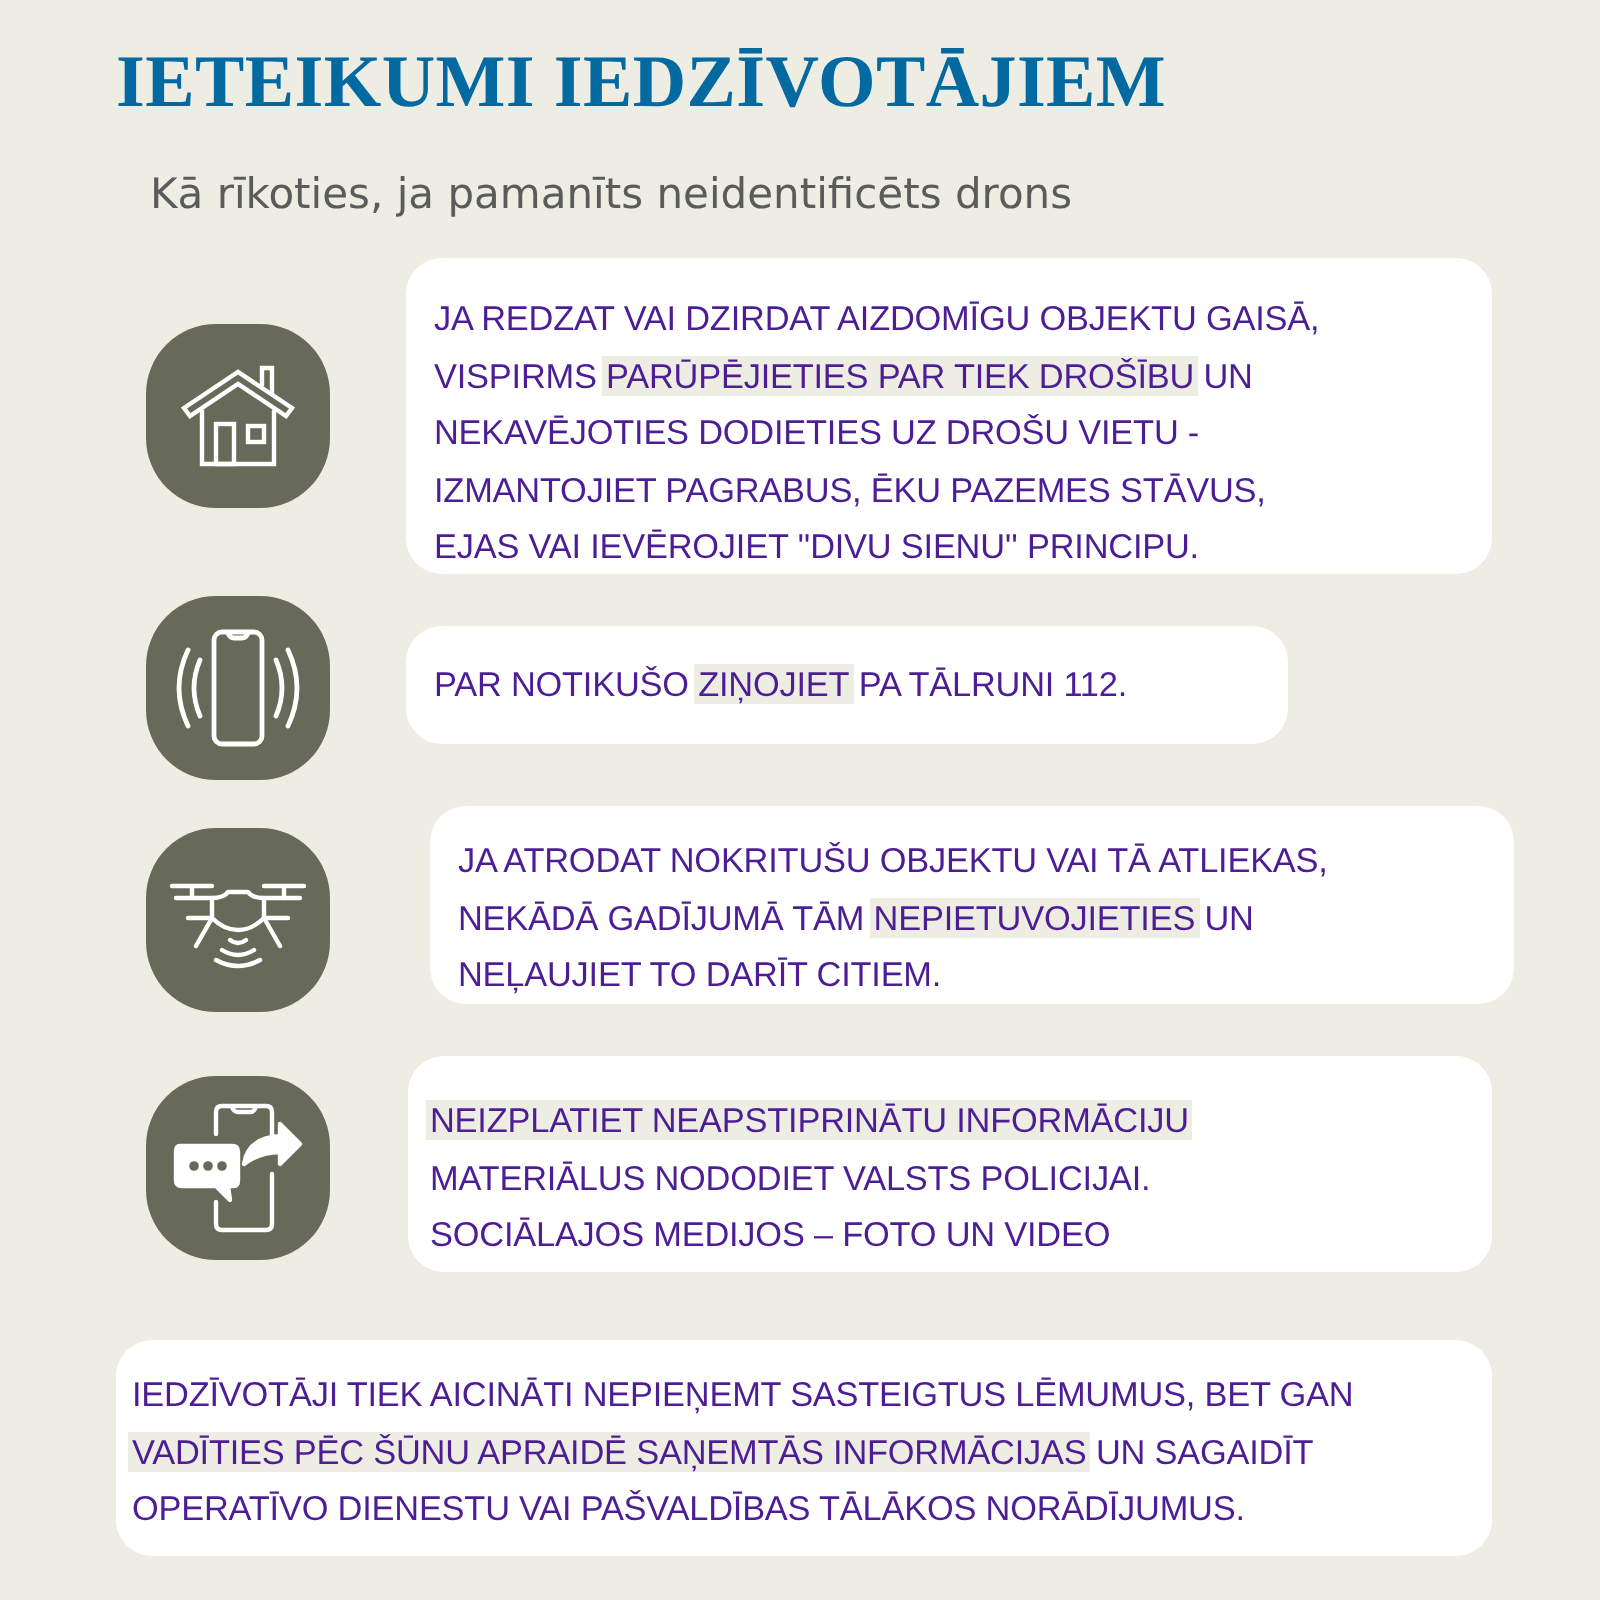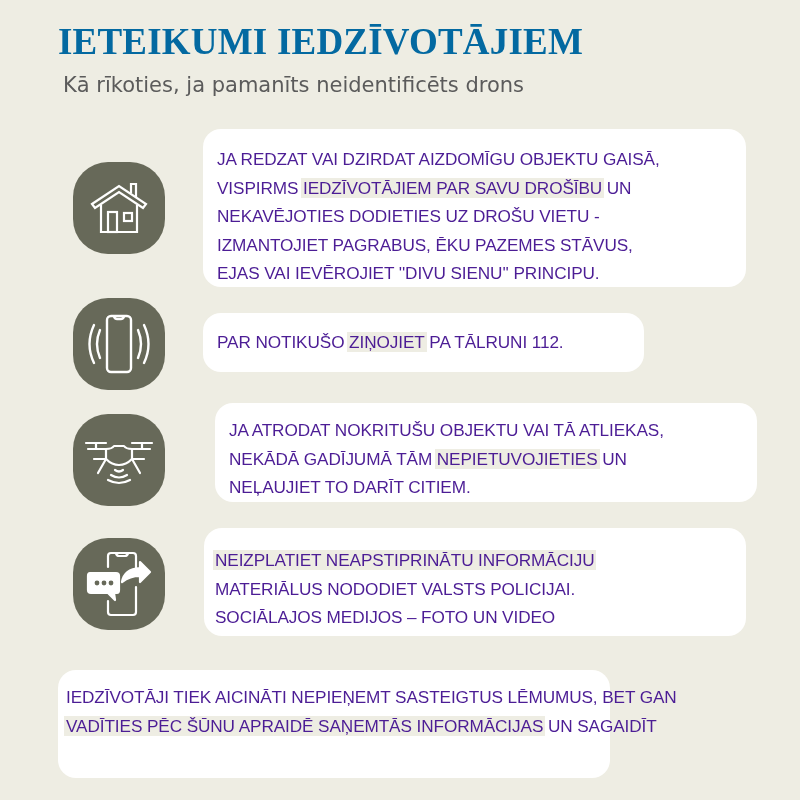--- a/index.html
+++ b/index.html
@@ -28,21 +28,21 @@
       line-height: 44px;
       white-space: nowrap;
     }
     .subtitle {
       position: absolute;
       left: 59px;
       top: 66px;
       font-family: "DejaVu Sans", sans-serif;
       font-size: 21px;
       color: #5b5b5b;
-      margin: 4px;
+      margin: 16px;
       line-height: 30px;
       white-space: nowrap;
     }
     .icon-box {
       position: absolute;
       left: 73px;
       width: 92px;
       height: 92px;
       border-radius: 38%;
       background: #676959;
@@ -83,21 +83,21 @@
   <svg width="64" height="60" viewBox="0 0 64 60" fill="none" stroke="#ffffff" stroke-width="2.2" stroke-linejoin="miter">
     <path d="M5 26 L32 8 L59 26 L56 30 L32 14 L8 30 Z"></path>
     <path d="M44 15 L44 6 L49 6 L49 19"></path>
     <path d="M14 27 L14 54 L50 54 L50 27"></path>
     <rect x="21" y="34" width="9" height="20"></rect>
     <rect x="37" y="35" width="8" height="8"></rect>
   </svg>
 </div>
 <div class="card" style="left:203px; top:129px; width:543px; height:158px; padding:16px 0 0 14px;">
   <span class="line"><span>JA REDZAT VAI DZIRDAT AIZDOMĪGU OBJEKTU GAISĀ,</span></span>
-  <span class="line"><span>VISPIRMS </span><span class="hl">IEDZĪVOTĀJIEM PAR SAVU DROŠĪBU</span><span> UN</span></span>
+  <span class="line"><span>VISPIRMS </span><span class="hl">PARŪPĒJIETIES PAR TIEK DROŠĪBU</span><span> UN</span></span>
   <span class="line"><span>NEKAVĒJOTIES DODIETIES UZ DROŠU VIETU -</span></span>
   <span class="line"><span>IZMANTOJIET PAGRABUS, ĒKU PAZEMES STĀVUS,</span></span>
   <span class="line"><span>EJAS VAI IEVĒROJIET ''DIVU SIENU'' PRINCIPU.</span></span>
 </div>
 
 <div class="icon-box" style="top:298px;">
   <svg width="72" height="64" viewBox="0 0 72 64" fill="none" stroke="#ffffff" stroke-width="2.4" stroke-linecap="round">
     <rect x="24" y="4" width="24" height="56" rx="4"></rect>
     <path d="M31 4.5 Q32 7 34 7 L38 7 Q40 7 41 4.5"></path>
     <path d="M17 18 Q11 32 17 46"></path>
@@ -140,16 +140,17 @@
     <circle cx="18" cy="32" r="2.4" fill="#676959" stroke="none"></circle>
     <circle cx="25" cy="32" r="2.4" fill="#676959" stroke="none"></circle>
   </svg>
 </div>
 <div class="card" style="left:204px; top:528px; width:542px; height:108px; padding:18px 0 0 11px;">
   <span class="line"><span class="hl">NEIZPLATIET NEAPSTIPRINĀTU INFORMĀCIJU</span></span>
   <span class="line"><span>MATERIĀLUS NODODIET VALSTS POLICIJAI.</span></span>
   <span class="line"><span>SOCIĀLAJOS MEDIJOS – FOTO UN VIDEO</span></span>
 </div>
 
-<div class="card" style="left:58px; top:670px; width:552px; height:108px; padding:13px 0 0 8px;">
+<div class="card" style="left:58px; top:670px; width:688px; height:108px; padding:13px 0 0 8px;">
   <span class="line"><span>IEDZĪVOTĀJI TIEK AICINĀTI NEPIEŅEMT SASTEIGTUS LĒMUMUS, BET GAN</span></span>
   <span class="line"><span class="hl">VADĪTIES PĒC ŠŪNU APRAIDĒ SAŅEMTĀS INFORMĀCIJAS</span><span> UN SAGAIDĪT</span></span>
+  <span class="line"><span>OPERATĪVO DIENESTU VAI PAŠVALDĪBAS TĀLĀKOS NORĀDĪJUMUS.</span></span>
 </div>
 
 </body></html>

